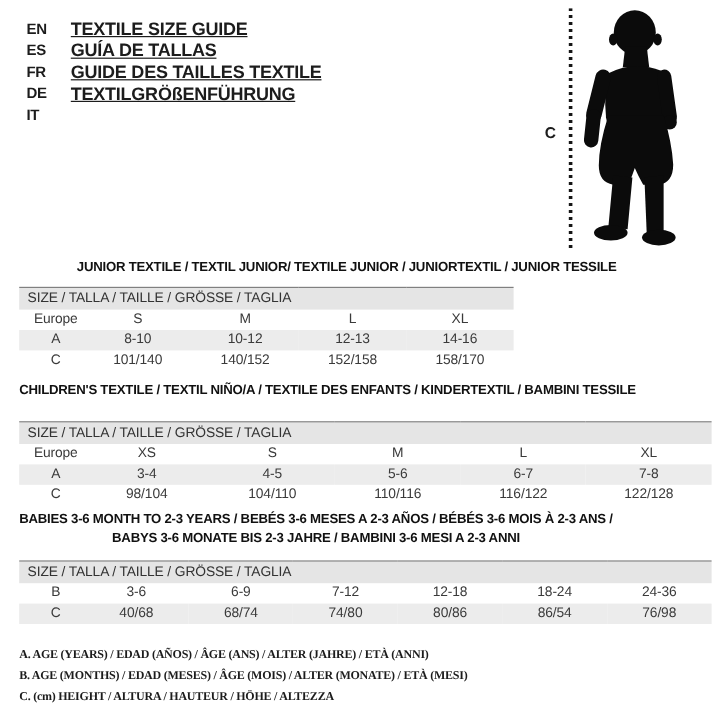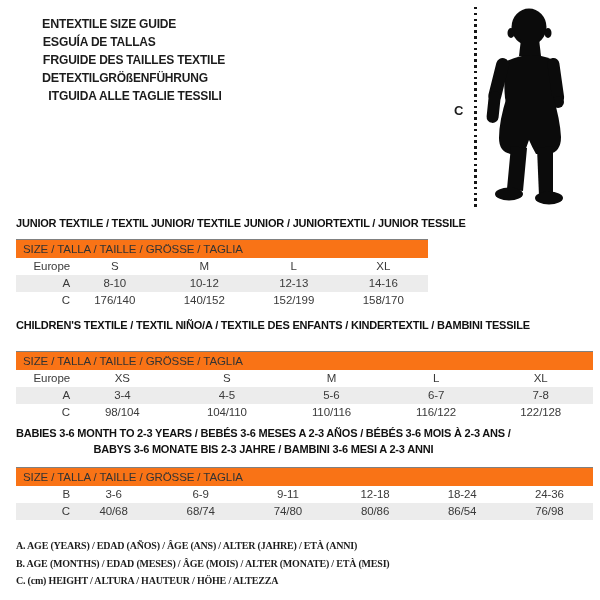--- a/index.html
+++ b/index.html
@@ -1,50 +1,50 @@
 <!DOCTYPE html>
 <html><head>
 <meta charset="utf-8">
 <style>
   * { margin:0; padding:0; box-sizing:border-box; }
   html, body { width:600px; height:600px; background:#ffffff; }
   body { position:relative; font-family:"Liberation Sans", sans-serif; color:#1c1c1c; overflow:hidden; }
 
   
   .lang-list { position:absolute; top:15px; left:22px; }
-  .lang-row { display:flex; height:18px; align-items:center;text-align:right; }
+  .lang-row { display:flex; height:18px; align-items:center; }
   .lang-code { width:37px; font-weight:bold; font-size:12.5px; letter-spacing:-0.2px; }
-  .lang-title { font-weight:bold; font-size:12px; letter-spacing:-0.2px; white-space:nowrap; }
+  .lang-title { font-weight:bold; font-size:15px; letter-spacing:-0.2px; white-space:nowrap;text-decoration:underline; }
 
   
   .figure { position:absolute; top:0; left:448px; width:152px; height:215px; }
   .dash-line { position:absolute; top:7px; left:26px; width:2.5px; height:200px;
                background:repeating-linear-gradient(#161616 0 2.5px, transparent 2.5px 5.8px); }
   .figure-label { position:absolute; top:103px; left:6px; font-weight:bold; font-size:13px; }
   .baby-svg { position:absolute; top:6px; left:38px; }
 
   
   .section-title { position:absolute; left:16px; font-weight:bold; font-size:11px;
                    letter-spacing:-0.2px; color:#111; white-space:nowrap; }
-  #title-junior   { top:217px; }
+  #title-junior   { top:217px;margin-left:48px; }
   #title-children { top:319px; }
   #title-babies   { top:425px; line-height:16px;text-align:center; }
 
   
   .table-host { position:absolute; left:16px; }
   #table-junior   { top:239px; width:412px; }
   #table-children { top:351px; width:577px; }
   #table-babies   { top:467px; width:577px; }
   .size-table { width:100%; border-collapse:collapse; table-layout:fixed;
                 font-size:11.5px; color:#3a3a3a; letter-spacing:-0.1px; }
-  .size-table th { background:#f97316; border-top:1px solid #808080; font-weight:normal;
+  .size-table th { background:#e5e5e5; border-top:1px solid #808080; font-weight:normal;
                    text-align:left; padding:0 0 0 7px; height:18px; color:#333333;
                    font-size:11.5px; white-space:nowrap; }
   .size-table td { height:17px; text-align:center; padding:0; }
-  .size-table td.row-label { text-align:right; padding-left:7px; }
+  .size-table td.row-label { text-align:center; padding-left:7px; }
   .size-table tr.shaded { background:#ececec; }
 
   
   .notes { position:absolute; top:537px; left:16px; }
   .note-line { font-weight:bold; font-size:10px; line-height:17.5px;
                letter-spacing:-0.2px; white-space:nowrap;font-family:Liberation Serif, serif; }
 </style>
 </head>
 <body>
 
@@ -60,21 +60,20 @@
     <div class="lang-row">
       <span class="lang-code">FR</span>
       <span class="lang-title">GUIDE DES TAILLES TEXTILE</span>
     </div>
     <div class="lang-row">
       <span class="lang-code">DE</span>
       <span class="lang-title">TEXTILGRÖßENFÜHRUNG</span>
     </div>
     <div class="lang-row">
       <span class="lang-code">IT</span>
-      <span class="lang-title">GUIDA ALLE TAGLIE TESSILI</span>
     </div>
   </div>
 
 <div class="figure">
   <div class="dash-line"></div>
   <div class="figure-label">C</div>
   <svg class="baby-svg" width="92" height="200" viewBox="0 0 90 200" xmlns="http://www.w3.org/2000/svg">
     <g fill="#0b0b0b">
       <ellipse cx="42" cy="21" rx="17.5" ry="18.5"></ellipse>
       <ellipse cx="24" cy="27" rx="3.5" ry="5"></ellipse>
@@ -119,23 +118,23 @@
         </tr>
         <tr class="shaded">
           <td class="row-label">A</td>
           <td>8-10</td>
           <td>10-12</td>
           <td>12-13</td>
           <td>14-16</td>
         </tr>
         <tr>
           <td class="row-label">C</td>
-          <td>176/140</td>
+          <td>101/140</td>
           <td>140/152</td>
-          <td>152/199</td>
+          <td>152/158</td>
           <td>158/170</td>
         </tr>
       </tbody>
     </table>
   </div>
 
 <div class="section-title" id="title-children">CHILDREN'S TEXTILE / TEXTIL NIÑO/A / TEXTILE DES ENFANTS / KINDERTEXTIL / BAMBINI TESSILE</div>
 <div class="table-host" id="table-children">
     <table class="size-table">
       <colgroup>
@@ -198,21 +197,21 @@
       <thead>
         <tr>
           <th colspan="7">SIZE / TALLA / TAILLE / GRÖSSE / TAGLIA</th>
         </tr>
       </thead>
       <tbody>
         <tr>
           <td class="row-label">B</td>
           <td>3-6</td>
           <td>6-9</td>
-          <td>9-11</td>
+          <td>7-12</td>
           <td>12-18</td>
           <td>18-24</td>
           <td>24-36</td>
         </tr>
         <tr class="shaded">
           <td class="row-label">C</td>
           <td>40/68</td>
           <td>68/74</td>
           <td>74/80</td>
           <td>80/86</td>

